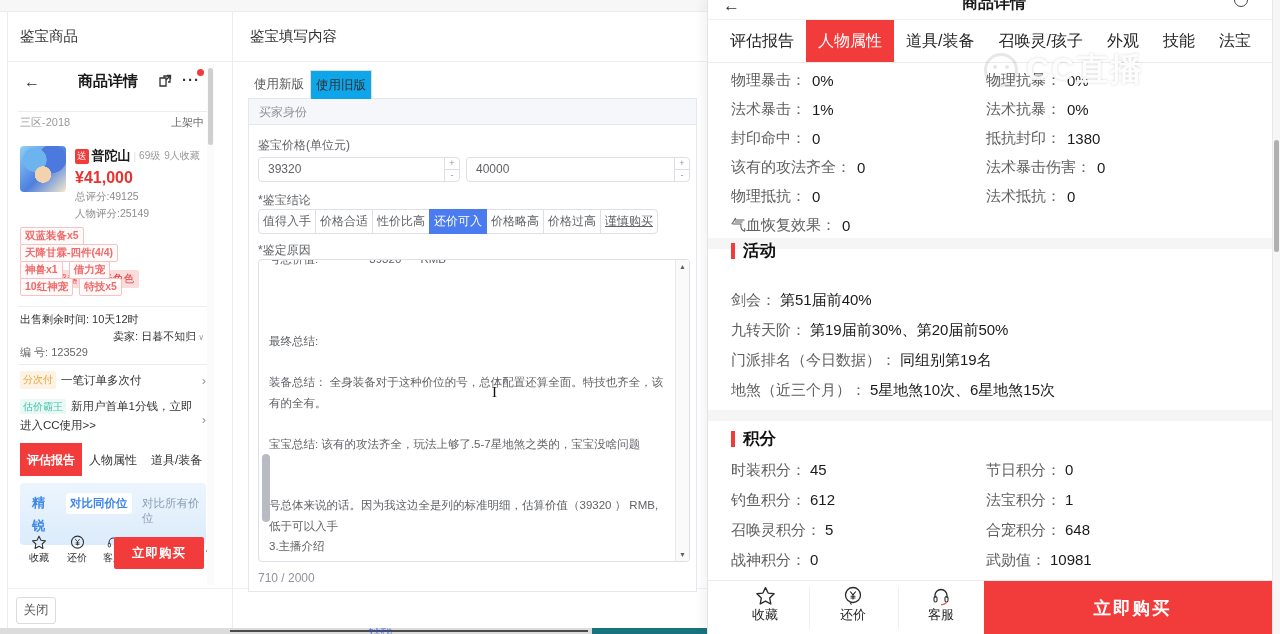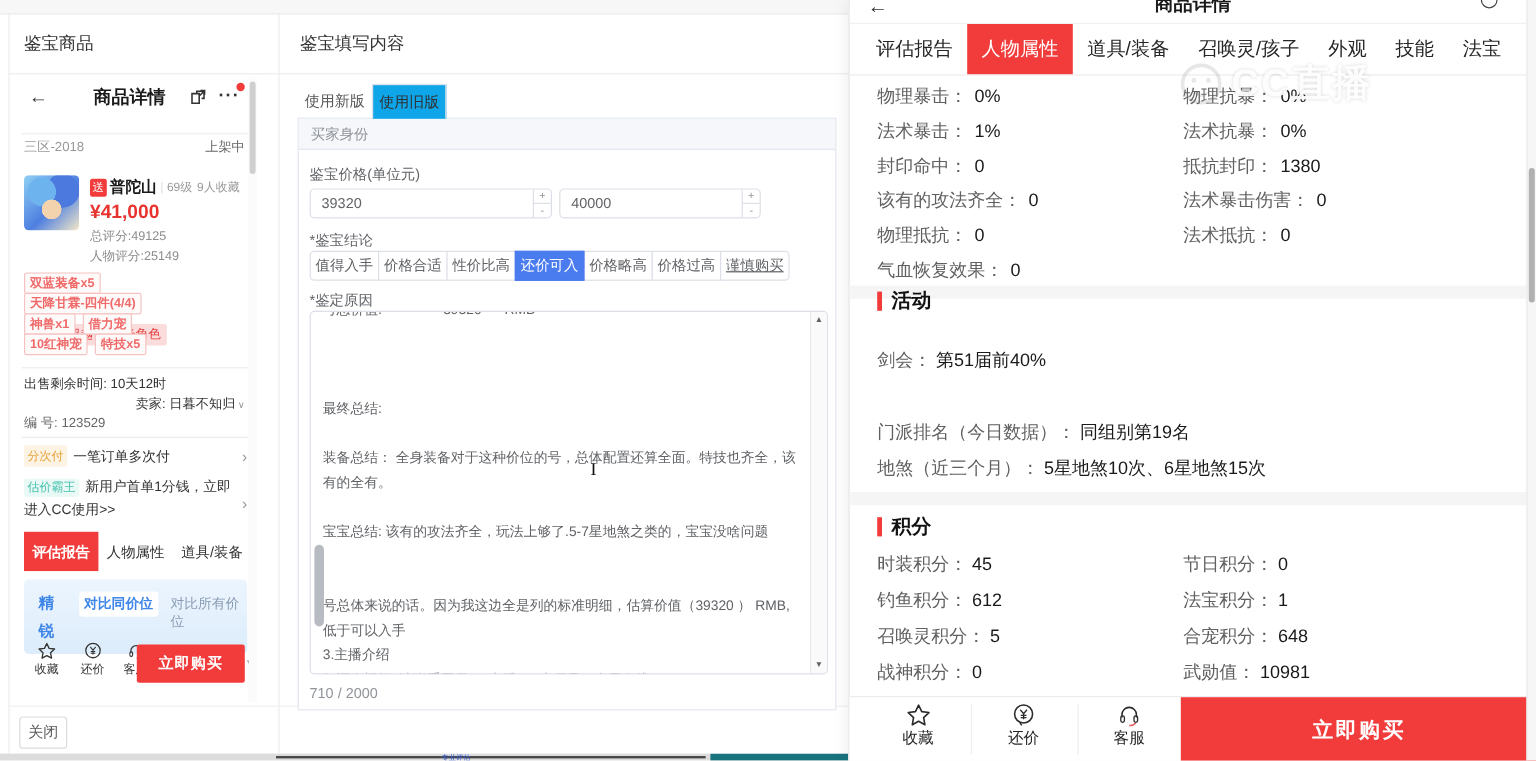--- a/index.html
+++ b/index.html
@@ -274,21 +274,21 @@
 
     <div class="flabel" style="top:38px;">鉴宝价格(单位元)</div>
 
     <div class="spin" style="left:9px; width:202px;">
       <span class="val">39320</span>
       <span class="ud">
           <span>+</span>
           <span>-</span>
         </span>
     </div>
-    <div class="spin" style="left:217px; width:168px;">
+    <div class="spin" style="left:217px; width:224px;">
       <span class="val">40000</span>
       <span class="ud">
           <span>+</span>
           <span>-</span>
         </span>
     </div>
 
     <div class="flabel" style="top:93px;">*鉴宝结论</div>
     <div class="concl-group">
       <span class="concl">值得入手</span>
@@ -406,20 +406,21 @@
       <span class="wtext">CC直播</span>
     </div>
 
     <div class="band" style="top:238px;"></div>
 
     <div class="sec-head" style="top:240px;">
       <span class="bar"></span>
       <span class="txt">活动</span>
     </div>
     <div class="act-row" style="top:291px;"><span class="al">剑会：</span><span class="av">第51届前40%</span></div>
+    <div class="act-row" style="top:321px;"><span class="al">九转天阶：</span><span class="av">第19届前30%、第20届前50%</span></div>
     <div class="act-row" style="top:351px;"><span class="al">门派排名（今日数据）：</span><span class="av">同组别第19名</span></div>
     <div class="act-row" style="top:381px;"><span class="al">地煞（近三个月）：</span><span class="av">5星地煞10次、6星地煞15次</span></div>
 
     <div class="band" style="top:410px;"></div>
 
     <div class="sec-head" style="top:428px;">
       <span class="bar"></span>
       <span class="txt">积分</span>
     </div>
     <div class="act-row" style="top:461px;"><span class="al">时装积分：</span><span class="av">45</span></div>

